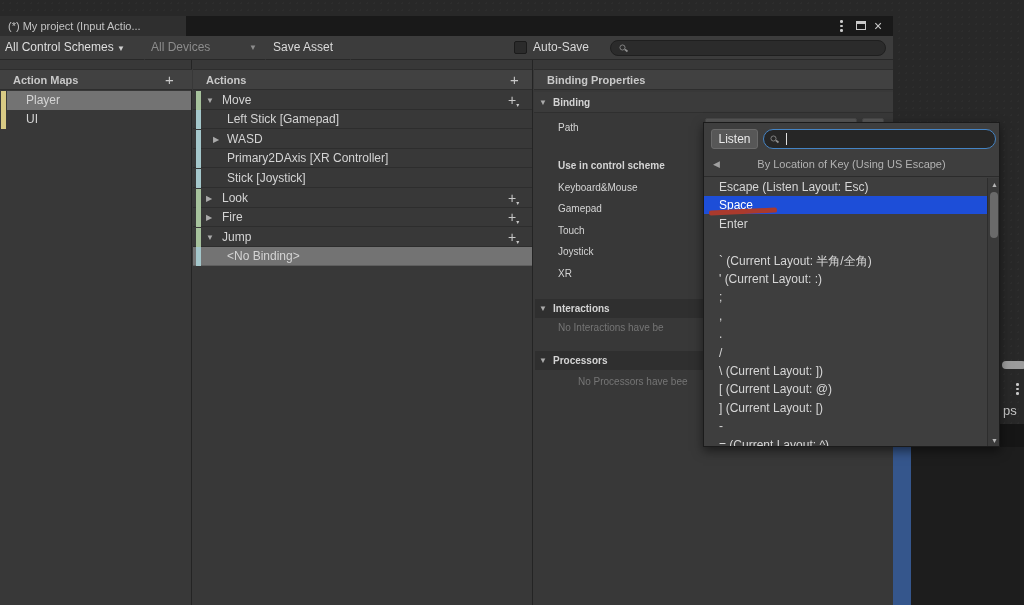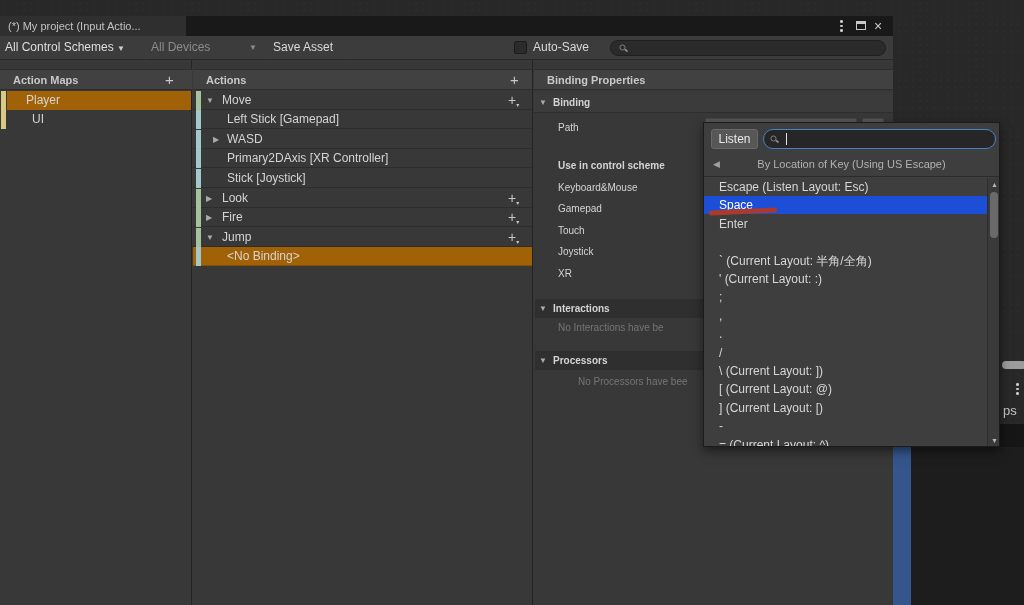--- a/index.html
+++ b/index.html
@@ -34,21 +34,21 @@
   .mag { width:7px; height:7px; border:1.5px solid #8f8f8f; border-radius:50%; position:relative; }
   .mag::after { content:""; position:absolute; width:4px; height:1.5px; background:#8f8f8f;
                 right:-3.5px; bottom:-1px; transform:rotate(40deg); }
 
   
   .panel { top:44px; height:561px; background:#383838; }
   .panel-header { height:21px; background:#414141; border-top:1px solid #2d2d2d; border-bottom:1px solid #2d2d2d;
                   font-size:11px; font-weight:bold; color:#c8c8c8; line-height:20px; padding-left:13px; }
   .plus-btn { position:absolute; top:0; font-size:15px; font-weight:normal; color:#c8c8c8; line-height:20px; cursor:default; }
   .row { position:absolute; height:19px; font-size:12px; line-height:19px; color:#d4d4d4; white-space:nowrap; }
-  .row.sel { background:#a16207; }
+  .row.sel { background:#737373; }
   .colorbar { position:absolute; width:5px; height:19px; }
   .tri { position:absolute; font-size:8px; color:#aaaaaa; line-height:19px; }
   .addbind { position:absolute; font-size:14px; color:#c8c8c8; line-height:18px; }
   .addbind small { font-size:6px; color:#c8c8c8; vertical-align:-2px; }
   .rowline { border-bottom:1px solid rgba(0,0,0,0.18); }
 
   
   .sect-row { position:absolute; font-size:10px; line-height:19px; color:#d4d4d4; }
   .bold { font-weight:bold; }
   .dim { color:#757575; }
@@ -146,21 +146,21 @@
   <div class="abs panel" style="left:0; width:192px; border-right:1px solid #242424;">
     <div class="abs panel-header" style="left:0; top:9px; width:192px;">
       <span>Action Maps</span>
       <span class="plus-btn" style="left:165px;">+</span>
     </div>
     <div class="row sel" style="left:7px; top:31px; width:184px;">
       <span style="padding-left:19px;">Player</span>
     </div>
     <div class="colorbar" style="left:1px; top:31px; background:#d8ca84;"></div>
     <div class="row" style="left:7px; top:50px; width:184px;">
-      <span style="padding-left:25px;">UI</span>
+      <span style="padding-left:19px;">UI</span>
     </div>
     <div class="colorbar" style="left:1px; top:50px; background:#d8ca84;"></div>
   </div>
 
   <div class="abs panel" style="left:193px; width:340px; border-right:1px solid #242424;">
     <div class="abs panel-header" style="left:0; top:9px; width:339px;">
       <span>Actions</span>
       <span class="plus-btn" style="left:317px;">+</span>
     </div>
 

